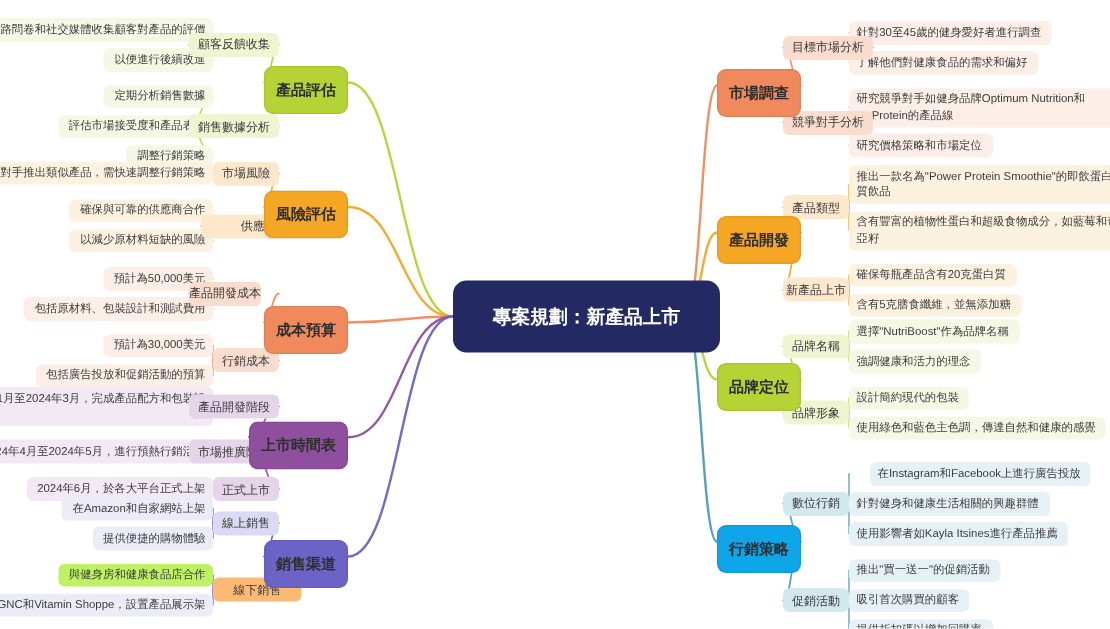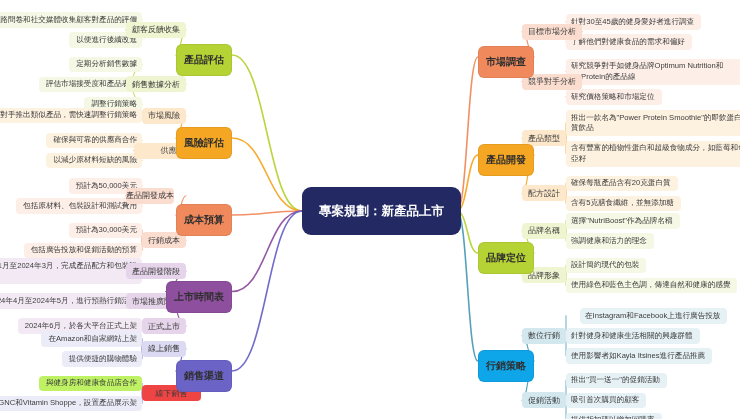--- a/index.html
+++ b/index.html
@@ -8,21 +8,21 @@
     font-family:"Liberation Sans","DejaVu Sans",sans-serif;
     -webkit-font-smoothing:antialiased;
   }
   #map{position:relative;width:740px;height:419px;}
   svg.links{position:absolute;left:0;top:0;width:740px;height:419px;pointer-events:none;}
 
   .node{position:absolute;box-sizing:border-box;}
 
   
   .root{
-    left:302px;top:187px;width:159px;height:48px;
+    left:302px;top:187px;width:178px;height:48px;
     background:#232a63;border-radius:9px;
     color:#ffffff;font-weight:bold;font-size:12.5px;line-height:16px;
     display:flex;align-items:center;justify-content:center;text-align:center;
     padding:2px 8px;z-index:6;
   }
 
   
   .topic{
     height:32px;border-radius:6px;display:flex;align-items:center;
     justify-content:center;font-weight:bold;font-size:10px;color:#2f2f2f;
@@ -142,35 +142,35 @@
       <div class="node sub" style="left: 126px; top: 263px; width: 60px; background: rgb(230, 213, 234);">產品開發階段</div>
       <div class="node leaf left" style="left: -38px; top: 258px; width: 180px; background: rgb(242, 233, 244);">2024年1月至2024年3月，完成產品配方和包裝設計</div>
       <div class="node sub" style="left: 126px; top: 293px; width: 60px; background: rgb(230, 213, 234);">市場推廣階段</div>
       <div class="node leaf left" style="left: -19px; top: 293px; width: 161px; background: rgb(242, 233, 244);">2024年4月至2024年5月，進行預熱行銷活動</div>
       <div class="node sub" style="left: 142px; top: 318px; width: 44px; background: rgb(230, 213, 234);">正式上市</div>
       <div class="node leaf left" style="left: 18px; top: 318px; width: 124px; background: rgb(242, 233, 244);">2024年6月，於各大平台正式上架</div>
       <div class="node topic" style="left: 176px; top: 360px; width: 56px; background: rgb(108, 99, 199);">銷售渠道</div>
       <div class="node sub" style="left: 142px; top: 340.75px; width: 44px; background: rgb(220, 218, 242);">線上銷售</div>
       <div class="node leaf left" style="left: 41px; top: 331px; width: 101px; background: rgb(236, 235, 248);">在Amazon和自家網站上架</div>
       <div class="node leaf left" style="left: 62px; top: 351px; width: 80px; background: rgb(236, 235, 248);">提供便捷的購物體驗</div>
-      <div class="node sub" style="left: 142px; top: 385.25px; width: 59px; background: #ef4444;">線下銷售</div>
+      <div class="node sub" style="left: 142px; top: 385.25px; width: 59px; background: #fdba74;">線下銷售</div>
       <div class="node leaf left" style="left: 39px; top: 375.5px; width: 103px; background: #bef264;">與健身房和健康食品店合作</div>
       <div class="node leaf left" style="left: -16px; top: 395.5px; width: 158px; background: rgb(236, 235, 248);">如GNC和Vitamin Shoppe，設置產品展示架</div>
       <div class="node topic" style="left: 478px; top: 46px; width: 56px; background: rgb(240, 138, 93);">市場調查</div>
       <div class="node sub" style="left: 522px; top: 23.75px; width: 60px; background: rgb(251, 221, 208);">目標市場分析</div>
       <div class="node leaf right" style="left: 566px; top: 14px; width: 135px; background: rgb(253, 238, 231);">針對30至45歲的健身愛好者進行調查</div>
       <div class="node leaf right" style="left: 566px; top: 34px; width: 126px; background: rgb(253, 238, 231);">了解他們對健康食品的需求和偏好</div>
       <div class="node sub" style="left: 522px; top: 73.5px; width: 60px; background: rgb(251, 221, 208);">競爭對手分析</div>
       <div class="node leaf right" style="left: 566px; top: 58.5px; width: 186px; background: rgb(253, 238, 231);">研究競爭對手如健身品牌Optimum Nutrition和MyProtein的產品線</div>
       <div class="node leaf right" style="left: 566px; top: 89px; width: 96px; background: rgb(253, 238, 231);">研究價格策略和市場定位</div>
       <div class="node topic" style="left: 478px; top: 144px; width: 56px; background: rgb(245, 166, 35);">產品開發</div>
       <div class="node sub" style="left: 522px; top: 130.25px; width: 44px; background: rgb(253, 232, 204);">產品類型</div>
       <div class="node leaf right" style="left: 566px; top: 110px; width: 186px; background: rgb(253, 241, 224);">推出一款名為"Power Protein Smoothie"的即飲蛋白質飲品</div>
       <div class="node leaf right" style="left: 566px; top: 140.5px; width: 186px; background: rgb(253, 241, 224);">含有豐富的植物性蛋白和超級食物成分，如藍莓和奇亞籽</div>
-      <div class="node sub" style="left: 522px; top: 185.25px; width: 44px; background: rgb(253, 232, 204);">配方設計</div>
+      <div class="node sub" style="left: 522px; top: 185.25px; width: 44px; background: rgb(253, 232, 204);">新產品上市</div>
       <div class="node leaf right" style="left: 566px; top: 175.5px; width: 112px; background: rgb(253, 241, 224);">確保每瓶產品含有20克蛋白質</div>
       <div class="node leaf right" style="left: 566px; top: 195.5px; width: 115px; background: rgb(253, 241, 224);">含有5克膳食纖維，並無添加糖</div>
       <div class="node topic" style="left: 478px; top: 242px; width: 56px; background: rgb(181, 211, 52);">品牌定位</div>
       <div class="node sub" style="left: 522px; top: 222.75px; width: 44px; background: rgb(238, 245, 208);">品牌名稱</div>
       <div class="node leaf right" style="left: 566px; top: 213px; width: 114px; background: rgb(244, 248, 228);">選擇"NutriBoost"作為品牌名稱</div>
       <div class="node leaf right" style="left: 566px; top: 233px; width: 88px; background: rgb(244, 248, 228);">強調健康和活力的理念</div>
       <div class="node sub" style="left: 522px; top: 267.25px; width: 44px; background: rgb(238, 245, 208);">品牌形象</div>
       <div class="node leaf right" style="left: 566px; top: 257.5px; width: 80px; background: rgb(244, 248, 228);">設計簡約現代的包裝</div>
       <div class="node leaf right" style="left: 566px; top: 277.5px; width: 171px; background: rgb(244, 248, 228);">使用綠色和藍色主色調，傳達自然和健康的感覺</div>
       <div class="node topic" style="left: 478px; top: 350px; width: 56px; background: #0ea5e9;">行銷策略</div>

